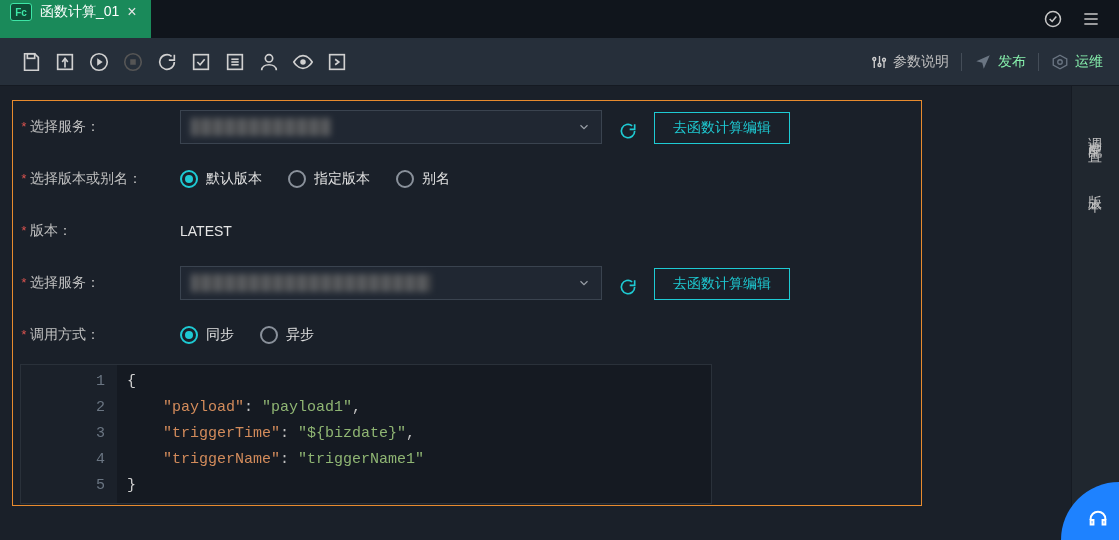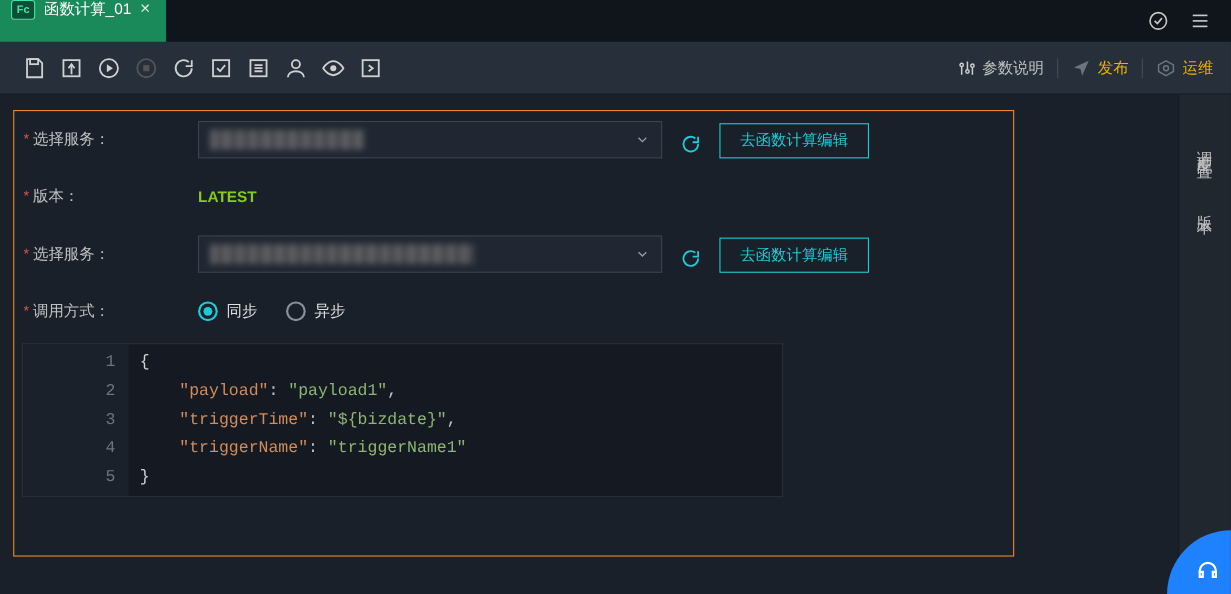--- a/index.html
+++ b/index.html
@@ -15,23 +15,23 @@
   
   .tabbar {
     height: 38px;
     background: #10151c;
     display: flex;
     align-items: stretch;
     justify-content: space-between;
   }
   .tabbar-left { display: flex; }
   .tab {
-    display: flex; align-items: flex-start;
+    display: flex; align-items: flex-end;
     background: #1a8a5a;
-    padding: 0 14px 0 10px;
+    padding: 0 14px 17px 10px;
     gap: 8px;
     color: #fff;
   }
   .tab-badge {
     width: 22px; height: 18px;
     border: 1.5px solid #3de6a6;
     border-radius: 3px;
     display: flex; align-items: center; justify-content: center;
     font-size: 10px; font-weight: 600; color: #3de6a6;
     background: #0e4d36;
@@ -52,21 +52,21 @@
     padding: 0 16px;
     justify-content: space-between;
     border-bottom: 1px solid #151a22;
   }
   .tool-left, .tool-right { display: flex; align-items: center; gap: 12px; }
   .tool-left { margin-left: 4px; }
   .tool-ico { width: 22px; height: 22px; display:flex; align-items:center; justify-content:center; cursor:pointer; }
   .tool-ico svg { width: 22px; height: 22px; stroke: #d0d0d0; fill:none; stroke-width:1.8; }
   .tool-ico.disabled svg { stroke: #555; }
   .tool-text-item { display:flex; align-items:center; gap:6px; cursor:pointer; }
-  .tool-text-item.dim { color: #eab308; }
+  .tool-text-item.dim { color: #86efac; }
   .tool-text-item.dim svg { stroke: #6a7582; fill:#6a7582; }
   .tool-text-item svg { width:18px; height:18px; stroke:#d0d0d0; fill:none; stroke-width:1.8;}
   .sep { width:1px; height:18px; background:#444d58; }
 
   
   .main {
     position: absolute;
     top: 86px; left: 0; right: 0; bottom: 0;
     display: flex;
   }
@@ -163,21 +163,21 @@
   .radio { display:flex; align-items:center; gap:8px; cursor:pointer; }
   .radio .dot {
     width:18px; height:18px; border-radius:50%;
     border: 2px solid #8a919b;
     display:flex; align-items:center; justify-content:center;
   }
   .radio.sel .dot { border-color:#1ecad3; }
   .radio.sel .dot::after { content:""; width:8px; height:8px; border-radius:50%; background:#1ecad3; }
   .radio span.lbl { color:#e0e0e0; }
 
-  .static-val { color:#84cc16;font-weight:bold; }
+  .static-val { color:#e5e5e5; }
 
   
   .editor {
     width: 692px; height: 140px;
     background: #151a22;
     border: 1px solid #2a313a;
     display:flex;
     font-family: Consolas, "Courier New", monospace;
     font-size: 15px;
     overflow: hidden;
@@ -339,20 +339,37 @@
             </svg>
         </div>
         <span class="refresh-ico"><svg viewBox="0 0 24 24">
               <path d="M20 12a8 8 0 1 1-3-6.2"></path>
               <polyline points="20 4 20 10 14 10"></polyline>
             </svg></span>
         <div class="ghost-btn">去函数计算编辑</div>
       </div>
     </div>
 
+    <div class="row">
+      <div class="label req">选择版本或别名：</div>
+      <div class="controls" style="gap:26px;">
+        <div class="radio sel">
+            <span class="dot"></span>
+            <span class="lbl">默认版本</span>
+          </div>
+        <div class="radio">
+            <span class="dot"></span>
+            <span class="lbl">指定版本</span>
+          </div>
+        <div class="radio">
+            <span class="dot"></span>
+            <span class="lbl">别名</span>
+          </div>
+      </div>
+    </div>
 
     <div class="row">
       <div class="label req">版本：</div>
       <div class="controls">
         <span class="static-val">LATEST</span>
       </div>
     </div>
 
     <div class="row">
       <div class="label req">选择服务：</div>

